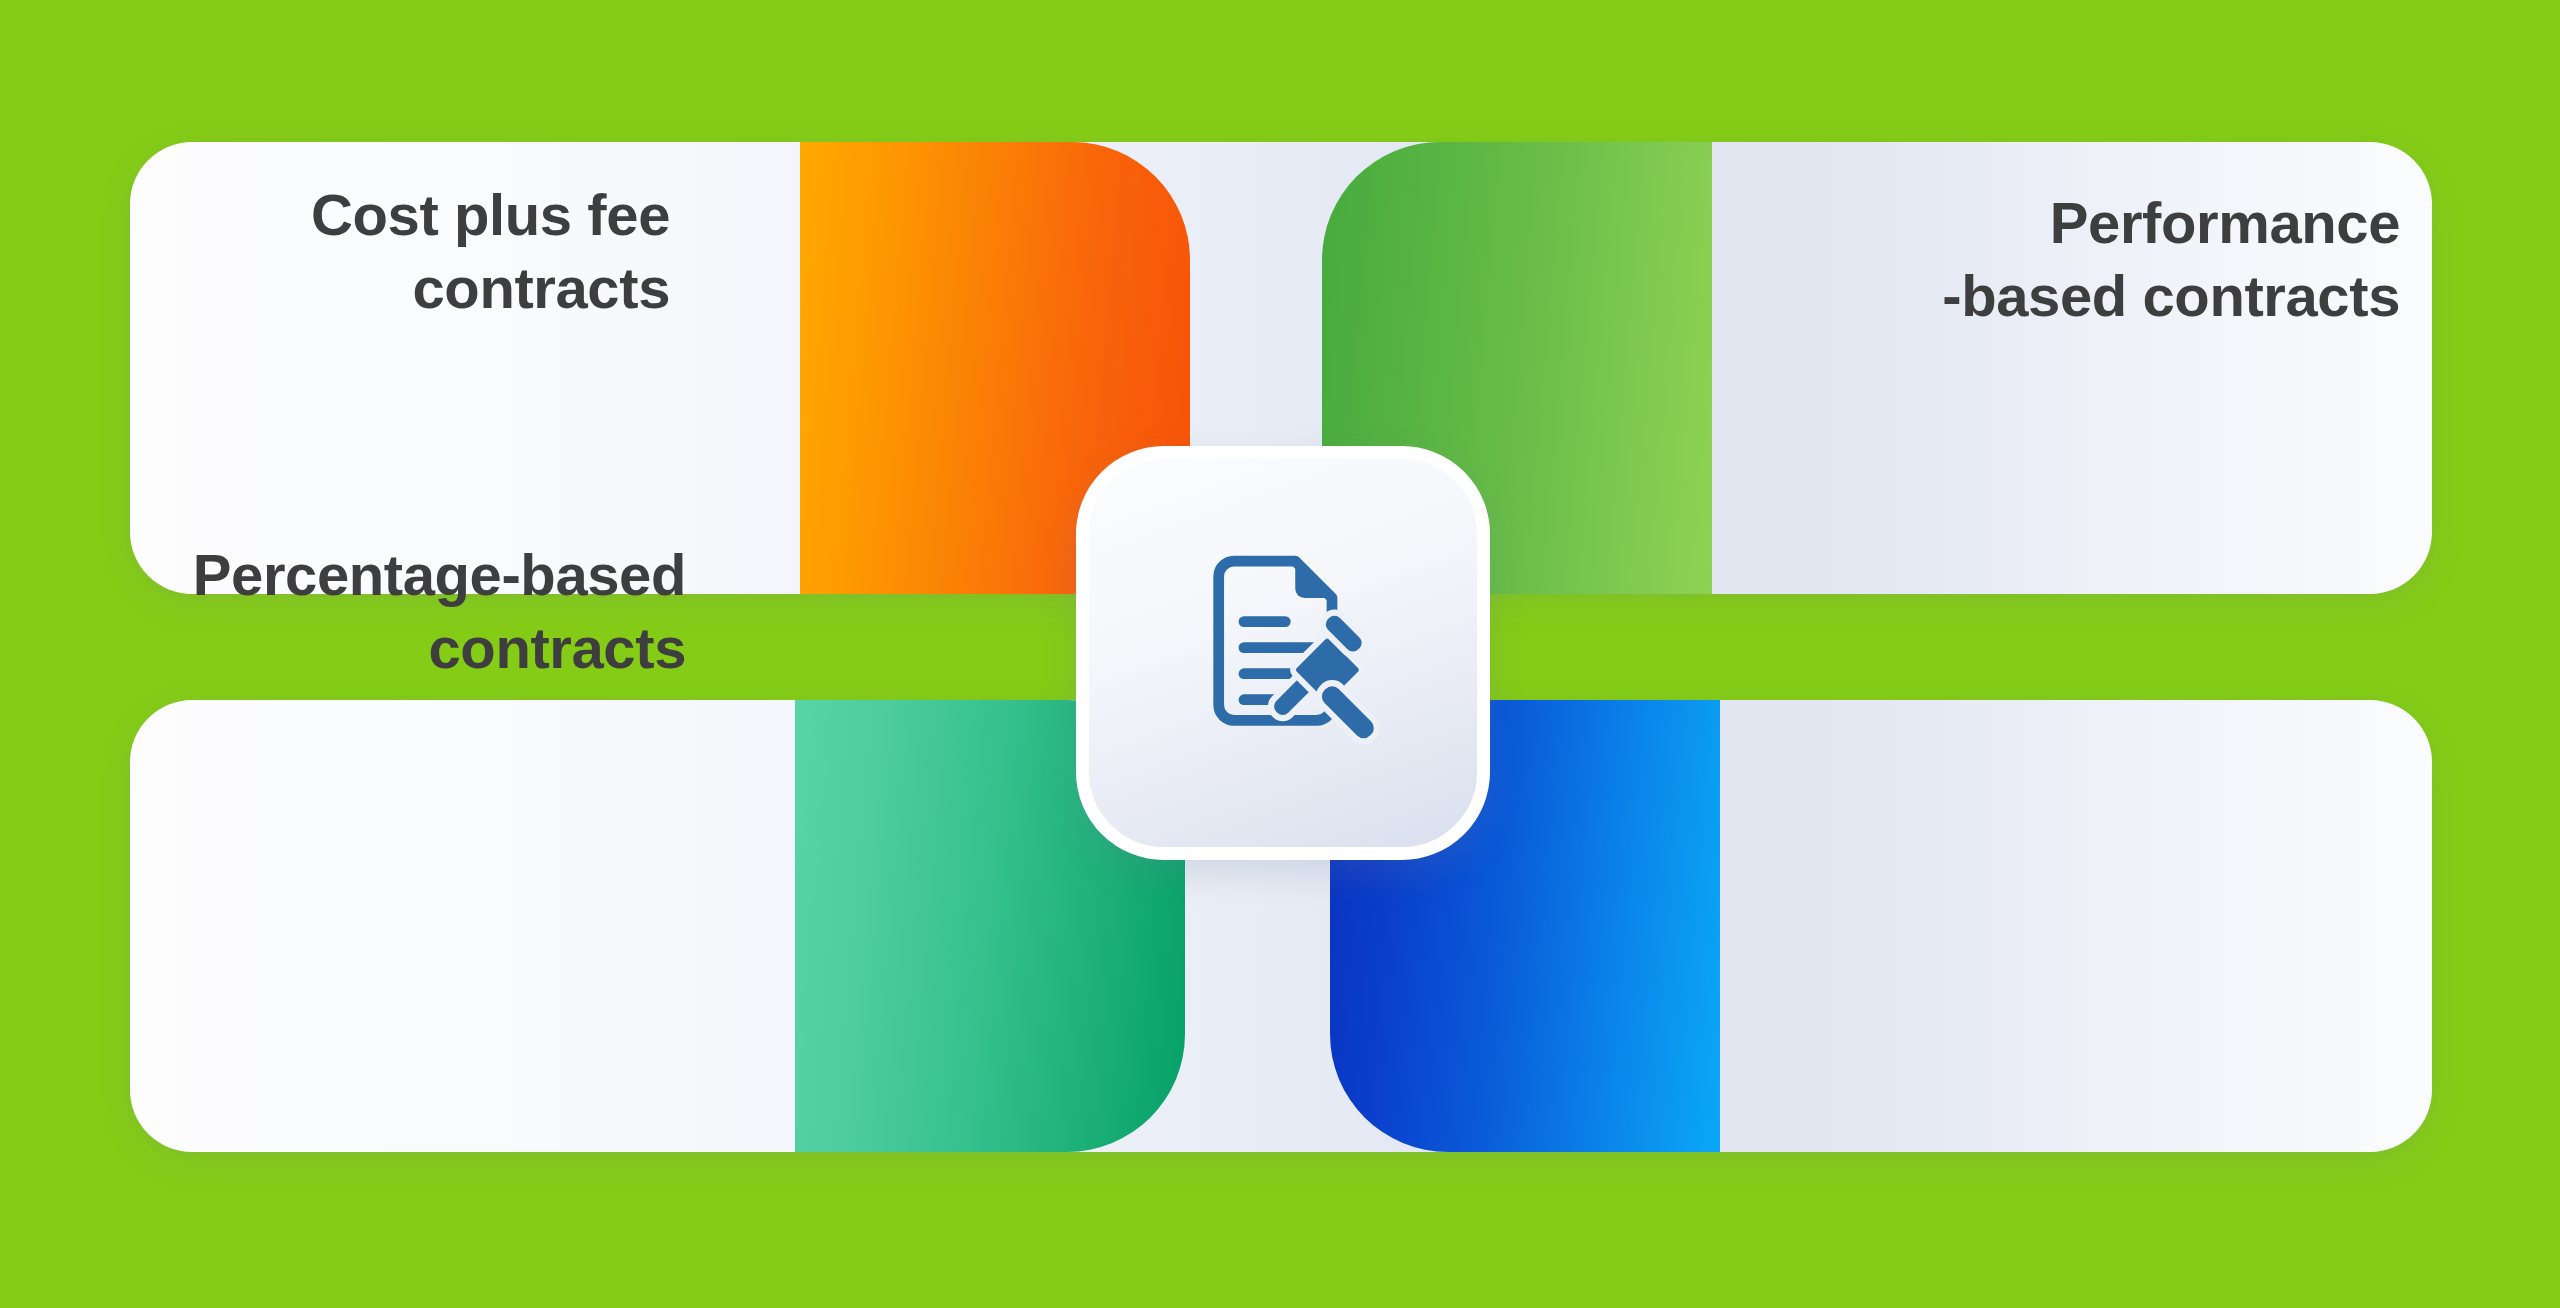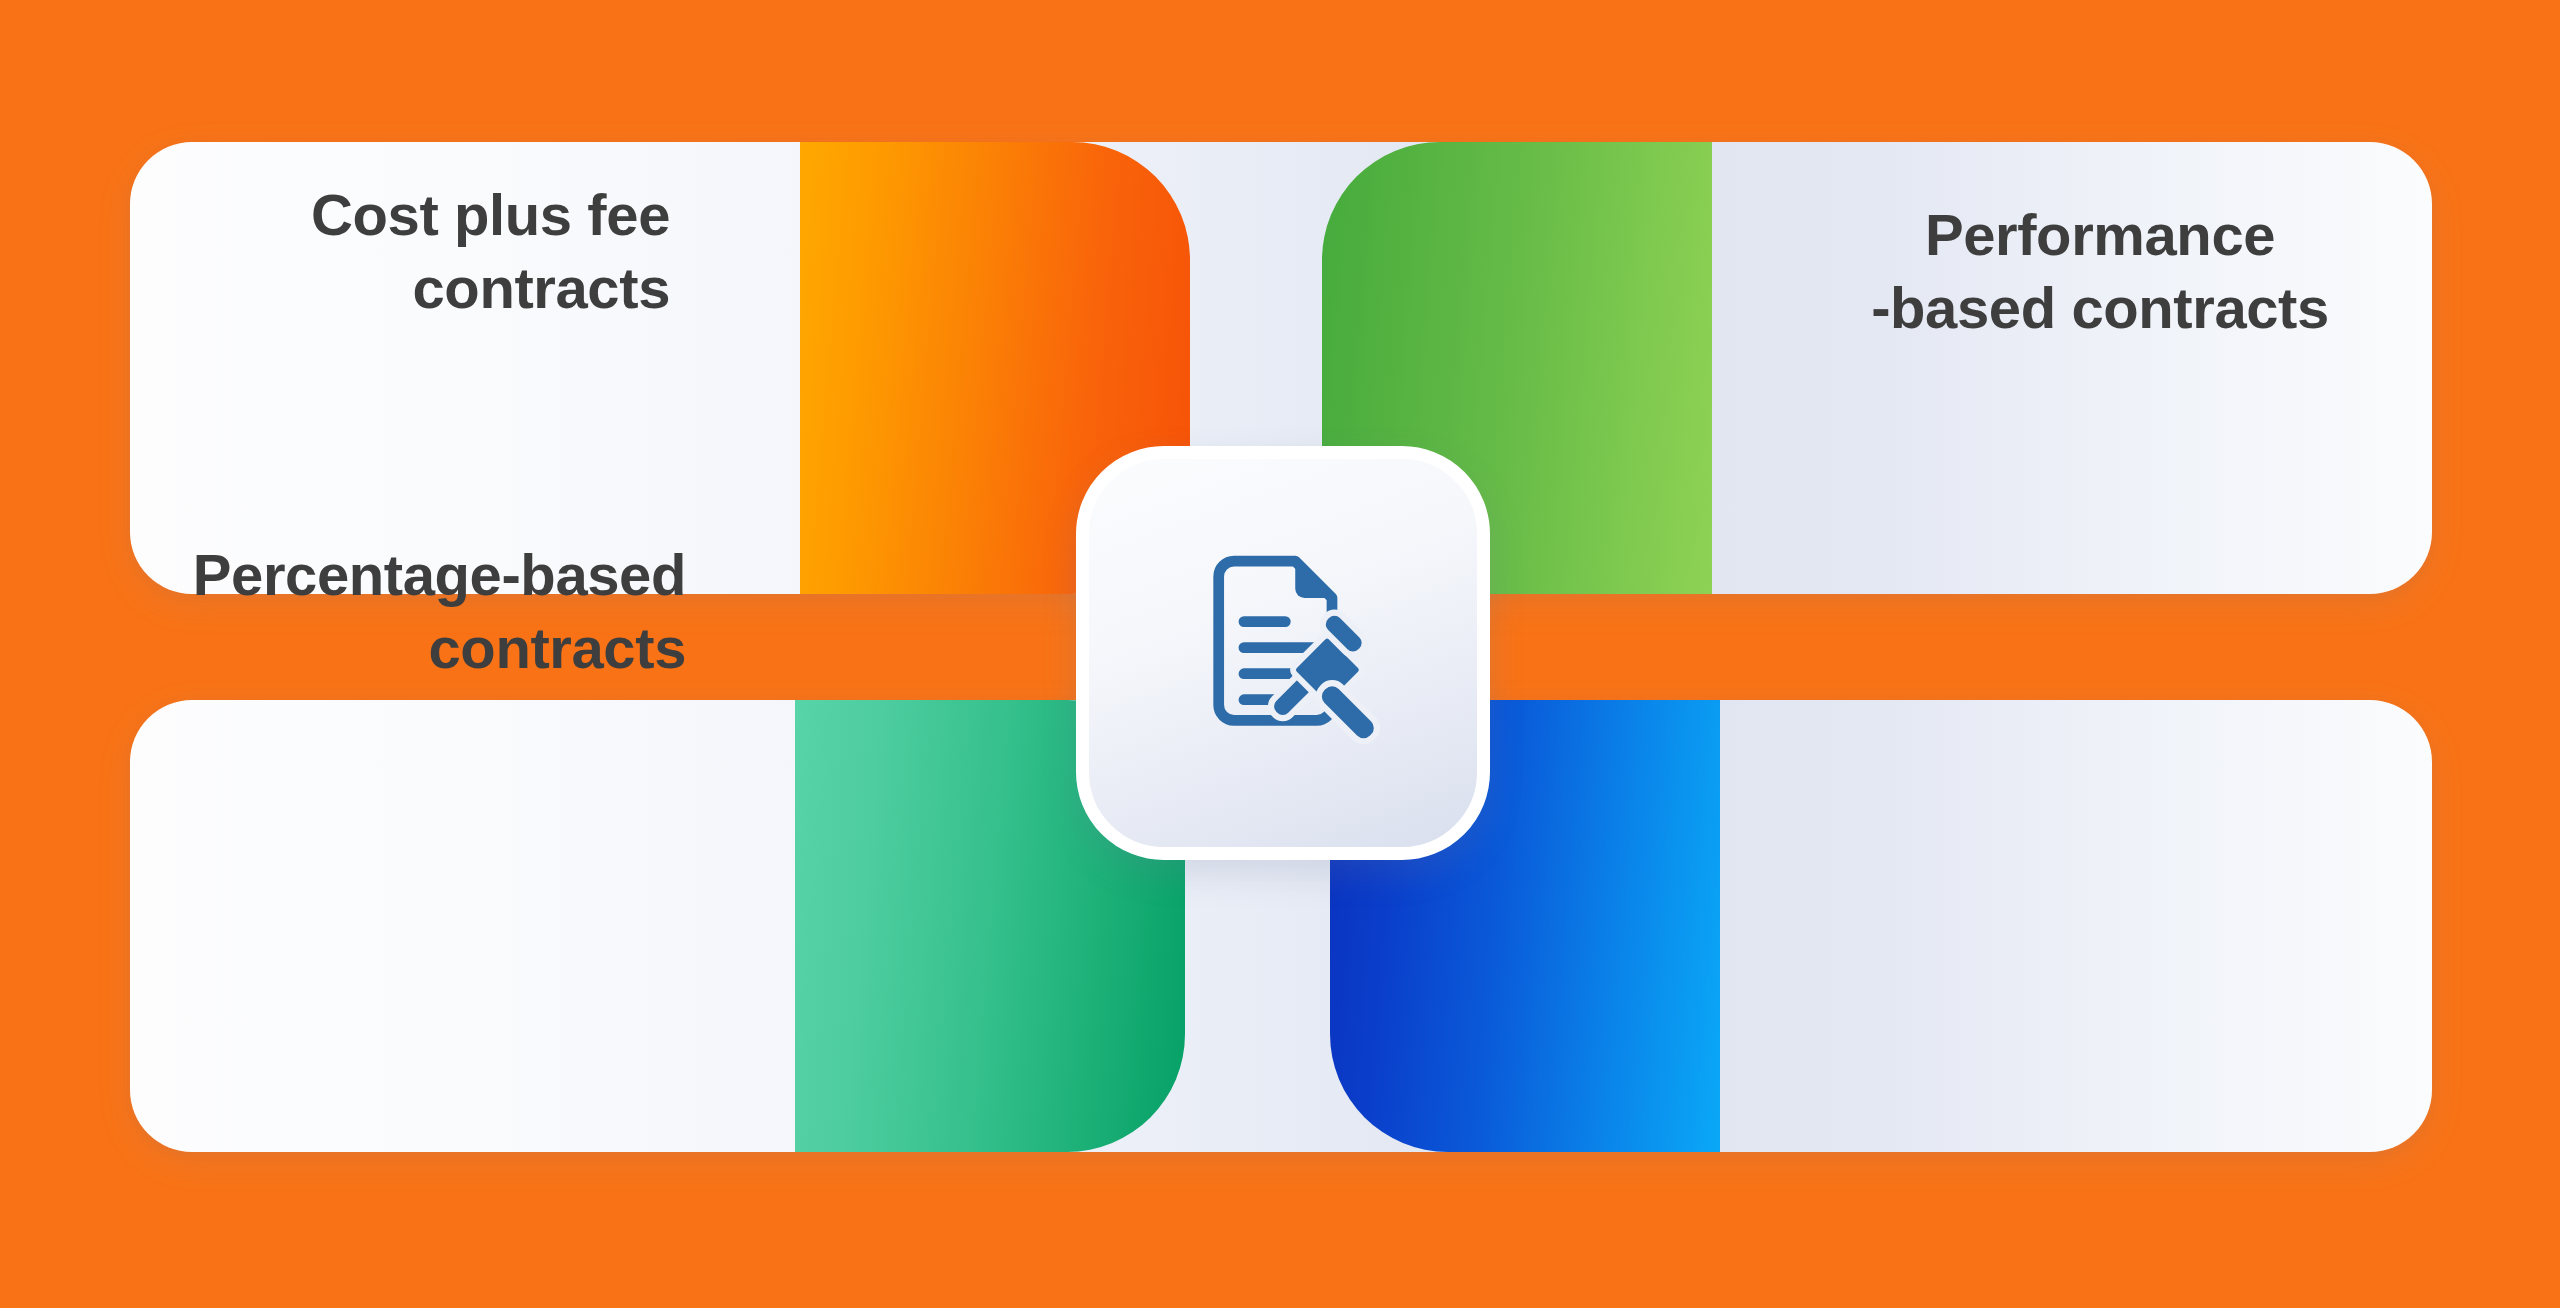--- a/index.html
+++ b/index.html
@@ -12,21 +12,21 @@
     width: 2560px;
     height: 1308px;
     font-family: "Liberation Sans", sans-serif;
     overflow: hidden;
   }
 
   #stage {
     position: relative;
     width: 2560px;
     height: 1308px;
-    background: #f97316;
+    background: #84cc16;
   }
 
   
   .panel {
     position: absolute;
     left: 130px;
     width: 2302px;
     border-radius: 62px;
     overflow: hidden;
     background: linear-gradient(90deg,
@@ -80,21 +80,21 @@
   .label {
     position: absolute;
     color: #3e3e3e;
     font-size: 58px;
     font-weight: 700;
     line-height: 1.26;
     letter-spacing: -0.4px;
     white-space: pre-line;
   }
   #label-cost       { left: 150px;  top: 178px; width: 520px; text-align: right; }
-  #label-perf       { left: 1800px; top: 186px; width: 600px; text-align: center; margin-top: 12px;  }
+  #label-perf       { left: 1800px; top: 186px; width: 600px; text-align: right;  }
   #label-percentage { left: 76px;   top: 538px; width: 610px; text-align: right; }
   #label-mixed      { left: 1805px; top: 566px; width: 600px; text-align: left;  }
 
   
   #icon-tile {
     position: absolute;
     left: 1076px;
     top: 446px;
     width: 414px;
     height: 414px;

